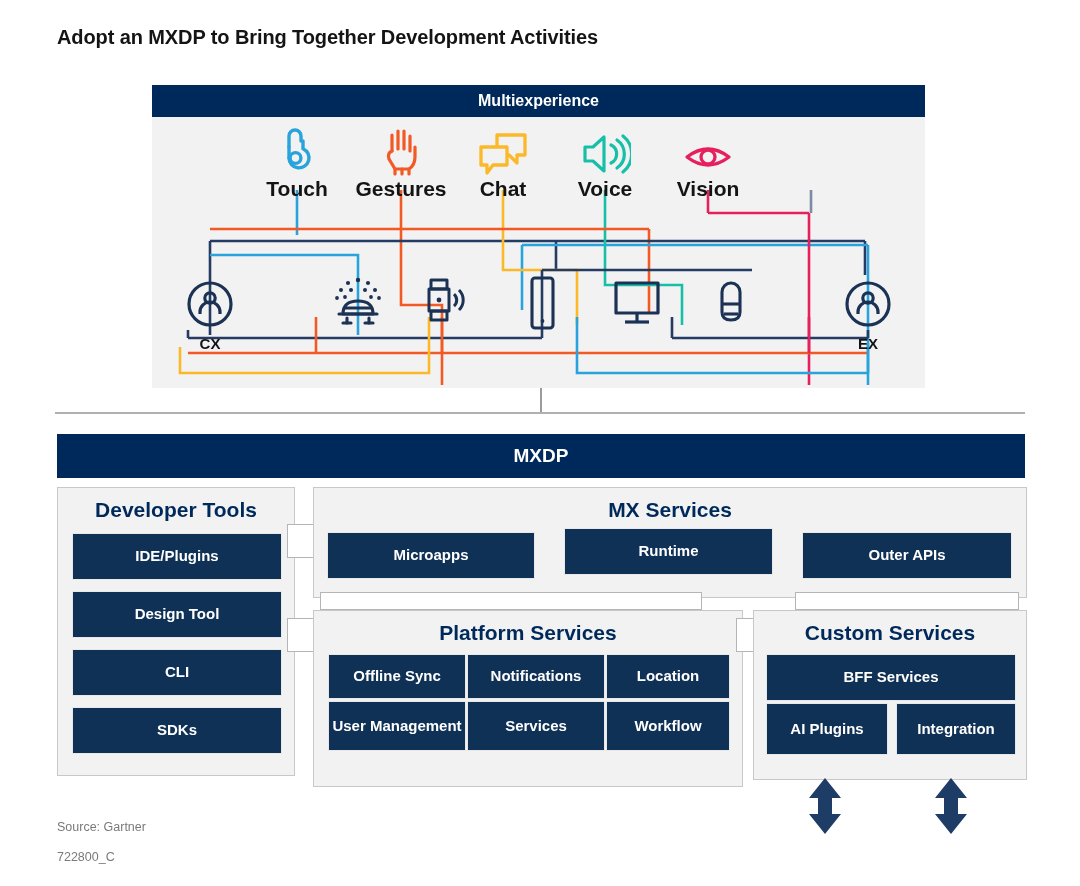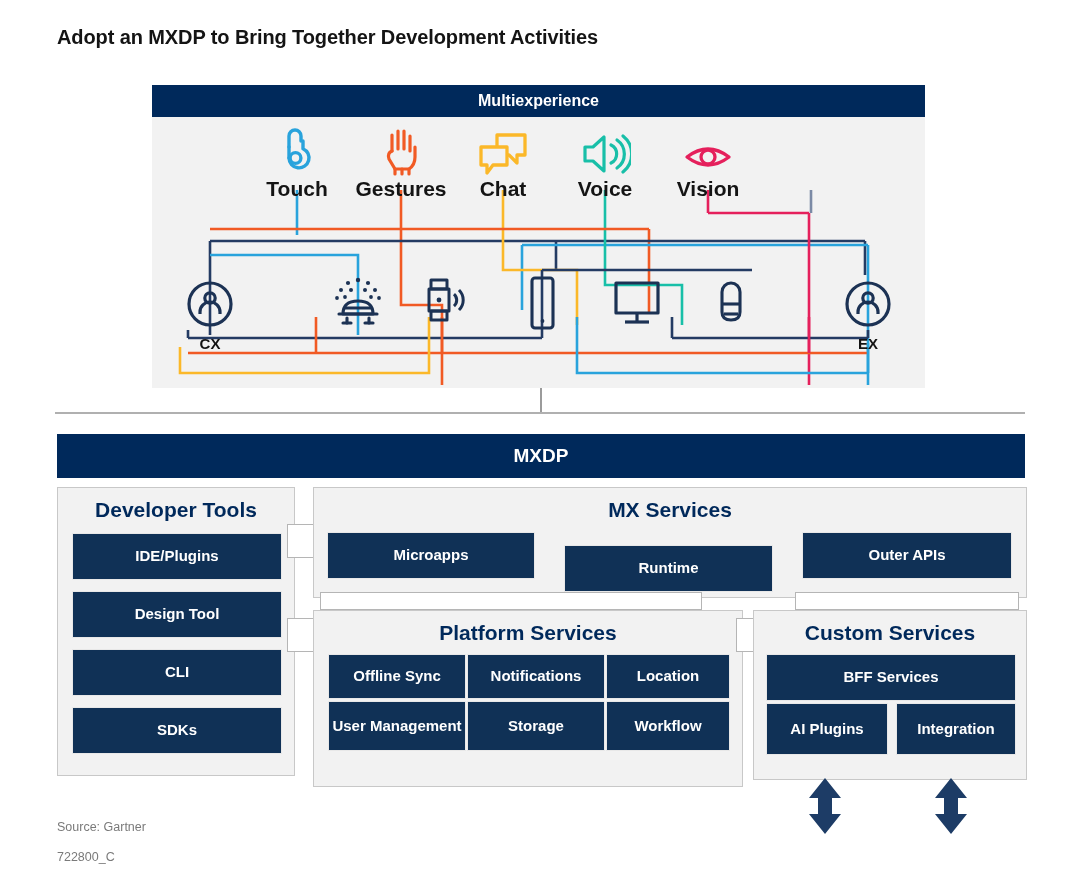--- a/index.html
+++ b/index.html
@@ -368,34 +368,34 @@
     <div class="tile" style="position:absolute;left:14px;top:161px;width:208px;height:45px;">CLI</div>
     <div class="tile" style="position:absolute;left:14px;top:219px;width:208px;height:45px;">SDKs</div>
   </div>
 
   <div class="tab" style="left:287px;top:524px;width:27px;height:32px;"></div>
   <div class="tab" style="left:287px;top:618px;width:27px;height:32px;"></div>
 
   <div class="panel" style="left:313px;top:487px;width:712px;height:109px;">
     <div class="panel-title">MX Services</div>
     <div class="tile" style="position:absolute;left:13px;top:44px;width:206px;height:45px;">Microapps</div>
-    <div class="tile" style="position:absolute;left:250px;top:57px;width:207px;height:45px;">Runtime</div>
+    <div class="tile" style="position:absolute;left:250px;top:40px;width:207px;height:45px;">Runtime</div>
     <div class="tile" style="position:absolute;left:488px;top:44px;width:208px;height:45px;">Outer APIs</div>
   </div>
 
   <div class="tab" style="left:320px;top:592px;width:380px;height:16px;"></div>
   <div class="tab" style="left:795px;top:592px;width:222px;height:16px;"></div>
 
   <div class="panel" style="left:313px;top:610px;width:428px;height:175px;">
     <div class="panel-title">Platform Services</div>
     <div class="tile" style="position:absolute;left:14px;top:43px;width:136px;height:43px;">Offline Sync</div>
     <div class="tile" style="position:absolute;left:153px;top:43px;width:136px;height:43px;">Notifications</div>
     <div class="tile" style="position:absolute;left:14px;top:90px;width:136px;height:48px;">User Management</div>
     <div class="tile" style="position:absolute;left:292px;top:43px;width:122px;height:43px;">Location</div>
-    <div class="tile" style="position:absolute;left:153px;top:90px;width:136px;height:48px;">Storage</div>
+    <div class="tile" style="position:absolute;left:153px;top:90px;width:136px;height:48px;">Services</div>
     <div class="tile" style="position:absolute;left:292px;top:90px;width:122px;height:48px;">Workflow</div>
   </div>
 
   <div class="tab" style="left:736px;top:618px;width:27px;height:32px;"></div>
 
   <div class="panel" style="left:753px;top:610px;width:272px;height:168px;">
     <div class="panel-title">Custom Services</div>
     <div class="tile" style="position:absolute;left:12px;top:43px;width:248px;height:45px;">BFF Services</div>
     <div class="tile" style="position:absolute;left:12px;top:92px;width:120px;height:50px;">AI Plugins</div>
     <div class="tile" style="position:absolute;left:142px;top:92px;width:118px;height:50px;">Integration</div>

